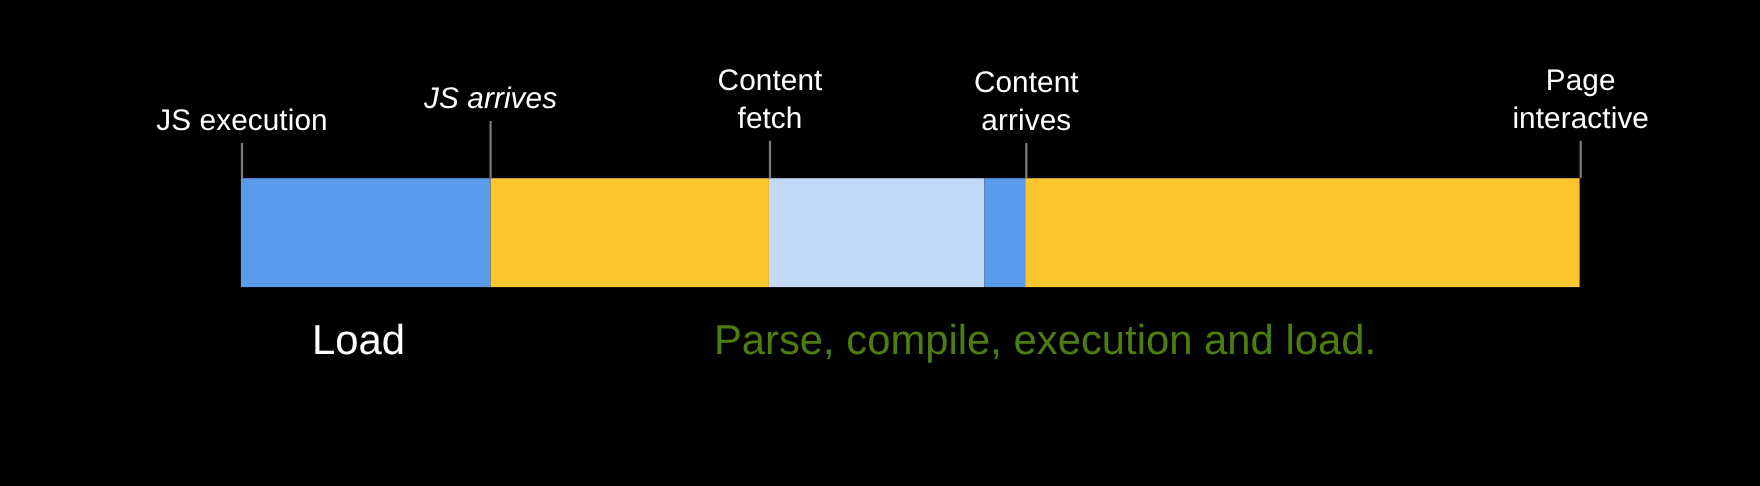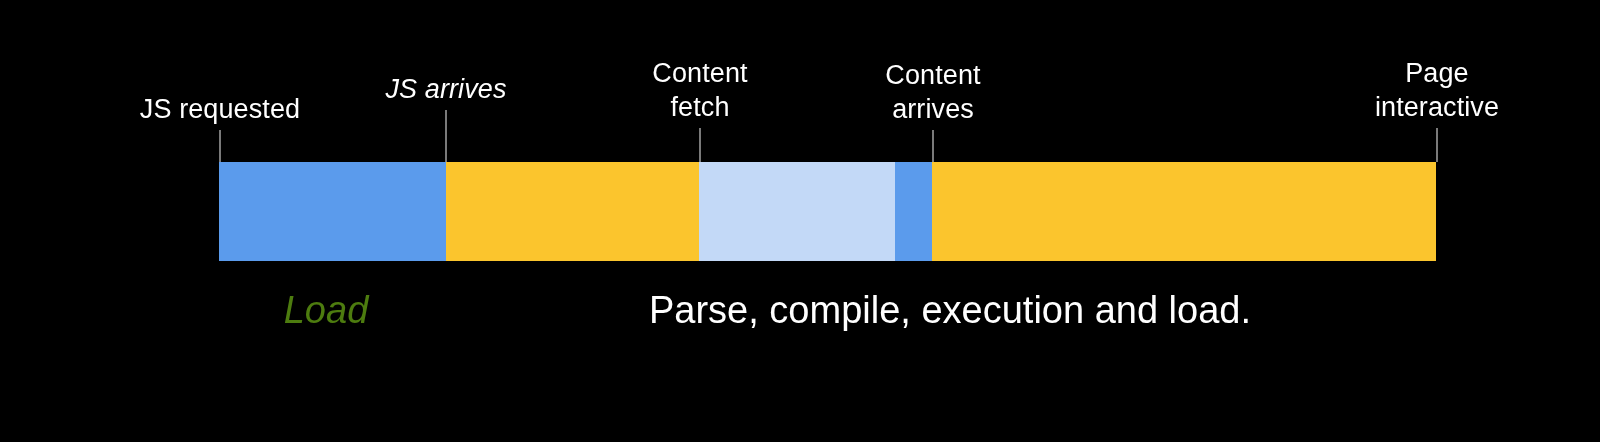--- a/index.html
+++ b/index.html
@@ -80,21 +80,21 @@
       <div class="bar-segment" title="Load" style="width: 227px; background: rgb(91, 155, 236);"></div>
       <div class="bar-segment" title="Parse, compile, execution" style="width: 253px; background: rgb(251, 197, 45);"></div>
       <div class="bar-segment" title="Content fetch wait" style="width: 196px; background: rgb(195, 217, 247);"></div>
       <div class="bar-segment" title="Content load" style="width: 37px; background: rgb(91, 155, 236);"></div>
       <div class="bar-segment" title="Parse, compile, execution" style="width: 504px; background: rgb(251, 197, 45);"></div>
     </div>
 
   <div id="milestone-layer">
       <div class="milestone" style="left: 219px; width: 2px;">
         <div class="milestone-tick" style="height: 32px; background: rgb(122, 122, 122);"></div>
-        <div class="milestone-label" style="bottom: 36px; width: 260px;">JS requested</div>
+        <div class="milestone-label" style="bottom: 36px; width: 260px;">JS execution</div>
       </div>
       <div class="milestone" style="left: 445px; width: 2px; font-style: italic;">
         <div class="milestone-tick" style="height: 52px; background: rgb(122, 122, 122);"></div>
         <div class="milestone-label" style="bottom: 56px; width: 200px;">JS arrives</div>
       </div>
       <div class="milestone" style="left: 699px; width: 2px;">
         <div class="milestone-tick" style="height: 34px; background: rgb(122, 122, 122);"></div>
         <div class="milestone-label" style="bottom: 38px; width: 200px;">Content
 fetch</div>
       </div>
@@ -104,17 +104,17 @@
 arrives</div>
       </div>
       <div class="milestone" style="left: 1436px; width: 2px;">
         <div class="milestone-tick" style="height: 34px; background: rgb(122, 122, 122);"></div>
         <div class="milestone-label" style="bottom: 38px; width: 240px;">Page
 interactive</div>
       </div>
     </div>
 
   <div id="caption-layer">
-      <div class="phase-caption" style="left: 326px; top: 288px; color: #4d7c0f; font-style: italic;">Load</div>
-      <div class="phase-caption" style="left: 950px; top: 288px; color: #ffffff; text-align: center;">Parse, compile, execution and load.</div>
+      <div class="phase-caption" style="left: 326px; top: 288px; color: #ffffff;">Load</div>
+      <div class="phase-caption" style="left: 950px; top: 288px; color: #4d7c0f; text-align: center;">Parse, compile, execution and load.</div>
     </div>
 
 </div>
 
 </body></html>

